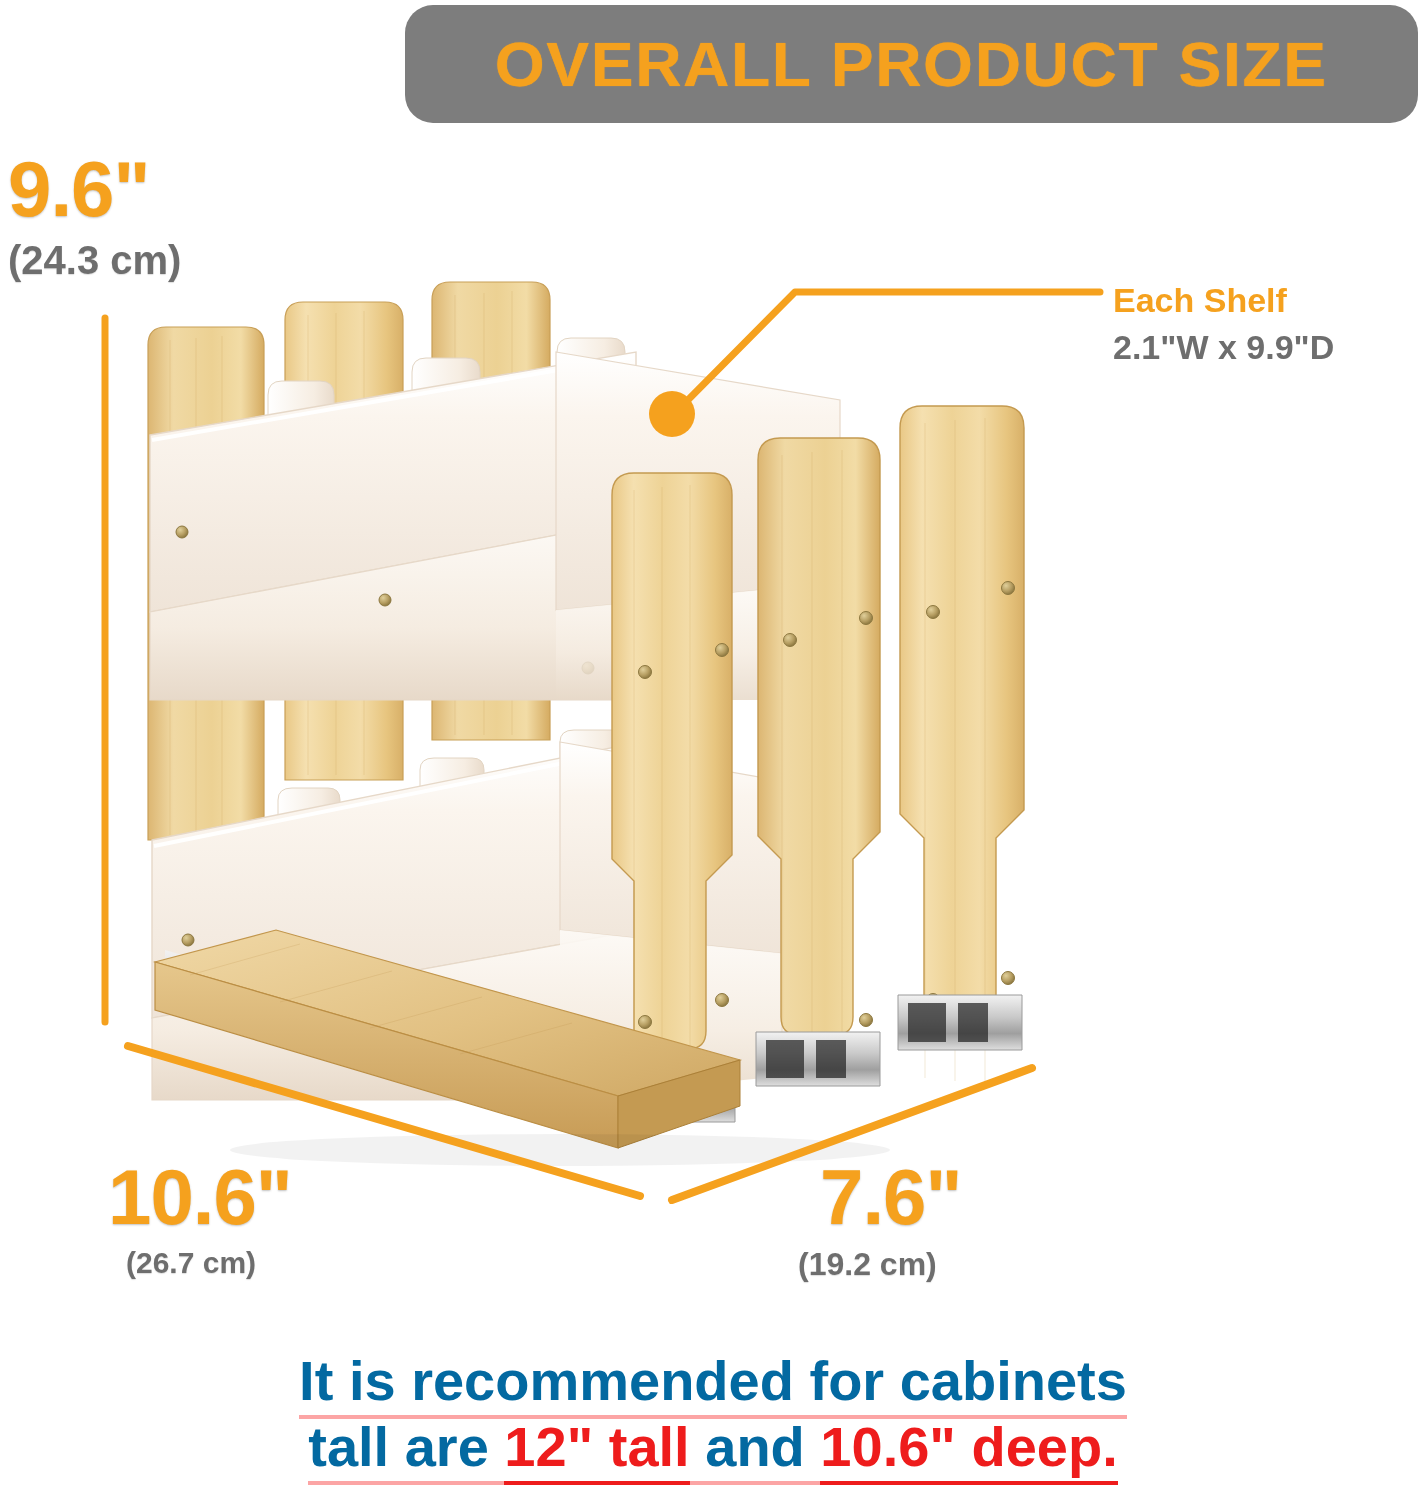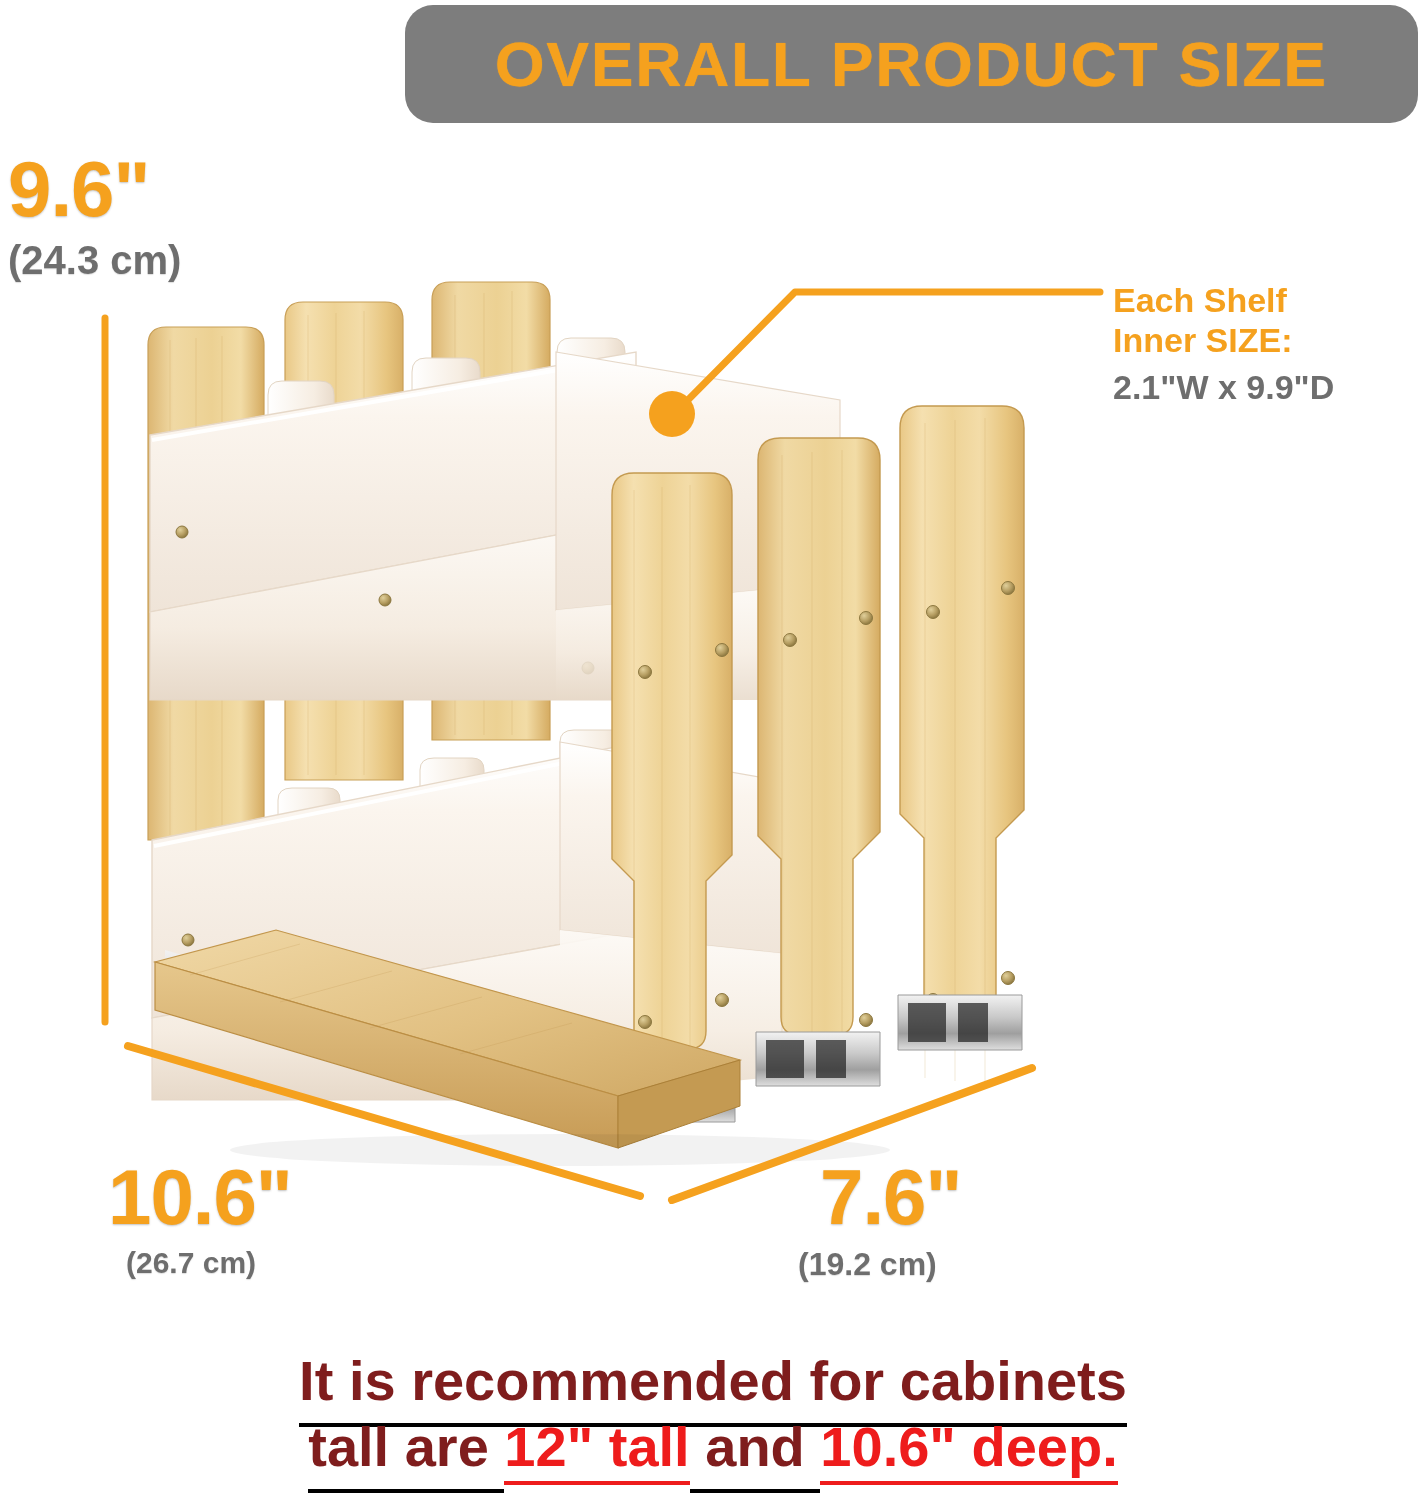--- a/index.html
+++ b/index.html
@@ -71,21 +71,21 @@
   
   #recommendation{
     position:absolute;left:0;top:1348px;width:1426px;
     text-align:center;
   }
   #recommendation .rec-line{
     font-size:56px;font-weight:bold;line-height:1.18;white-space:nowrap;
     font-family:"Liberation Sans Narrow","Liberation Sans",sans-serif;
     letter-spacing:0px;
   }
-  .rec-gray{color:#7f1d1d;border-bottom:4px solid #000000;padding-bottom:11px;}
+  .rec-gray{color:#0369a1;border-bottom:4px solid #fca5a5;padding-bottom:3px;}
   .rec-red{color:#ee1c1c;border-bottom:4px solid #ee1c1c;padding-bottom:3px;}
 
   
   svg.overlay{position:absolute;left:0;top:0;width:1426px;height:1500px;}
 </style>
 </head>
 <body>
 
 <div class="stage">
 
@@ -305,21 +305,20 @@
     <div class="dim-cm">(26.7 cm)</div>
   </div>
 
   <div id="dim-depth">
     <div class="dim-in">7.6"</div>
     <div class="dim-cm">(19.2 cm)</div>
   </div>
 
   <div id="callout-text">
     <div class="co-line">Each Shelf</div>
-    <div class="co-line">Inner SIZE:</div>
     <div class="co-size">2.1"W x 9.9"D</div>
   </div>
 
   <div id="recommendation">
     <div class="rec-line">
       <span class="rec-gray">It is recommended for cabinets</span>
     </div>
     <div class="rec-line">
       <span class="rec-gray">tall are </span><span class="rec-red">12" tall</span><span class="rec-gray"> and </span><span class="rec-red">10.6" deep.</span>
     </div>

